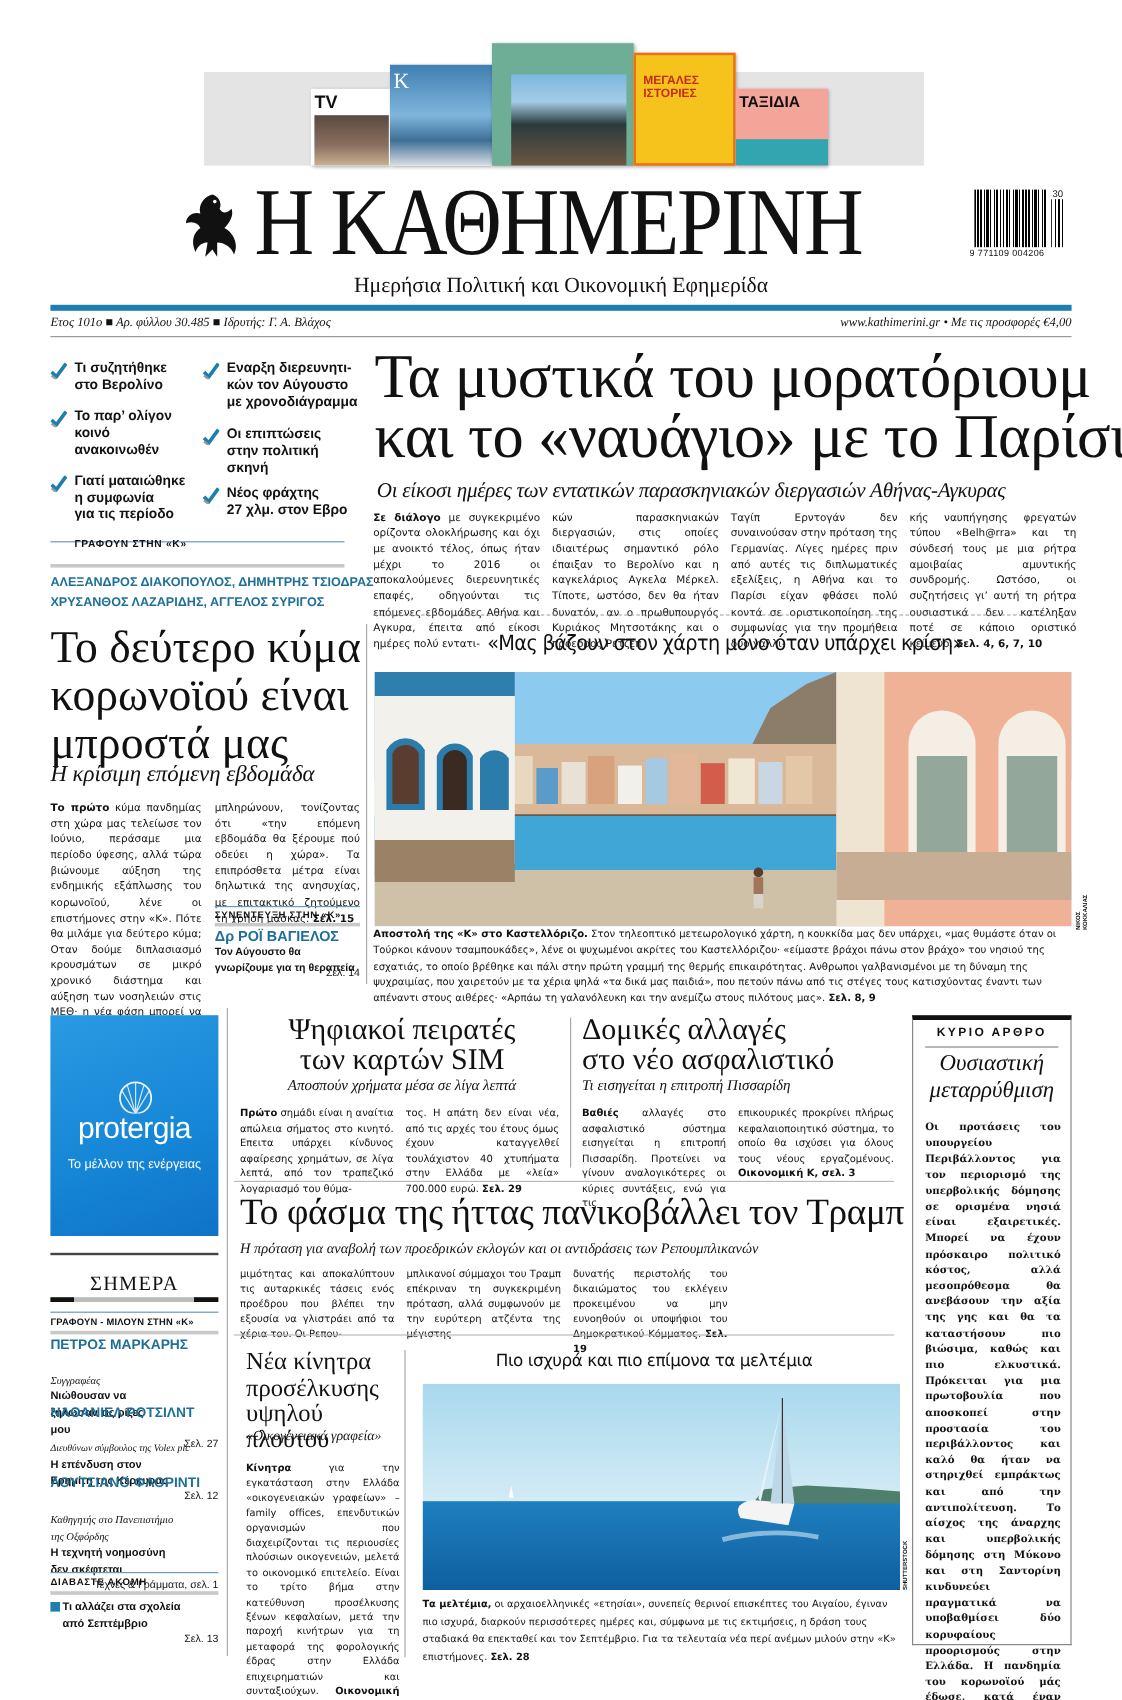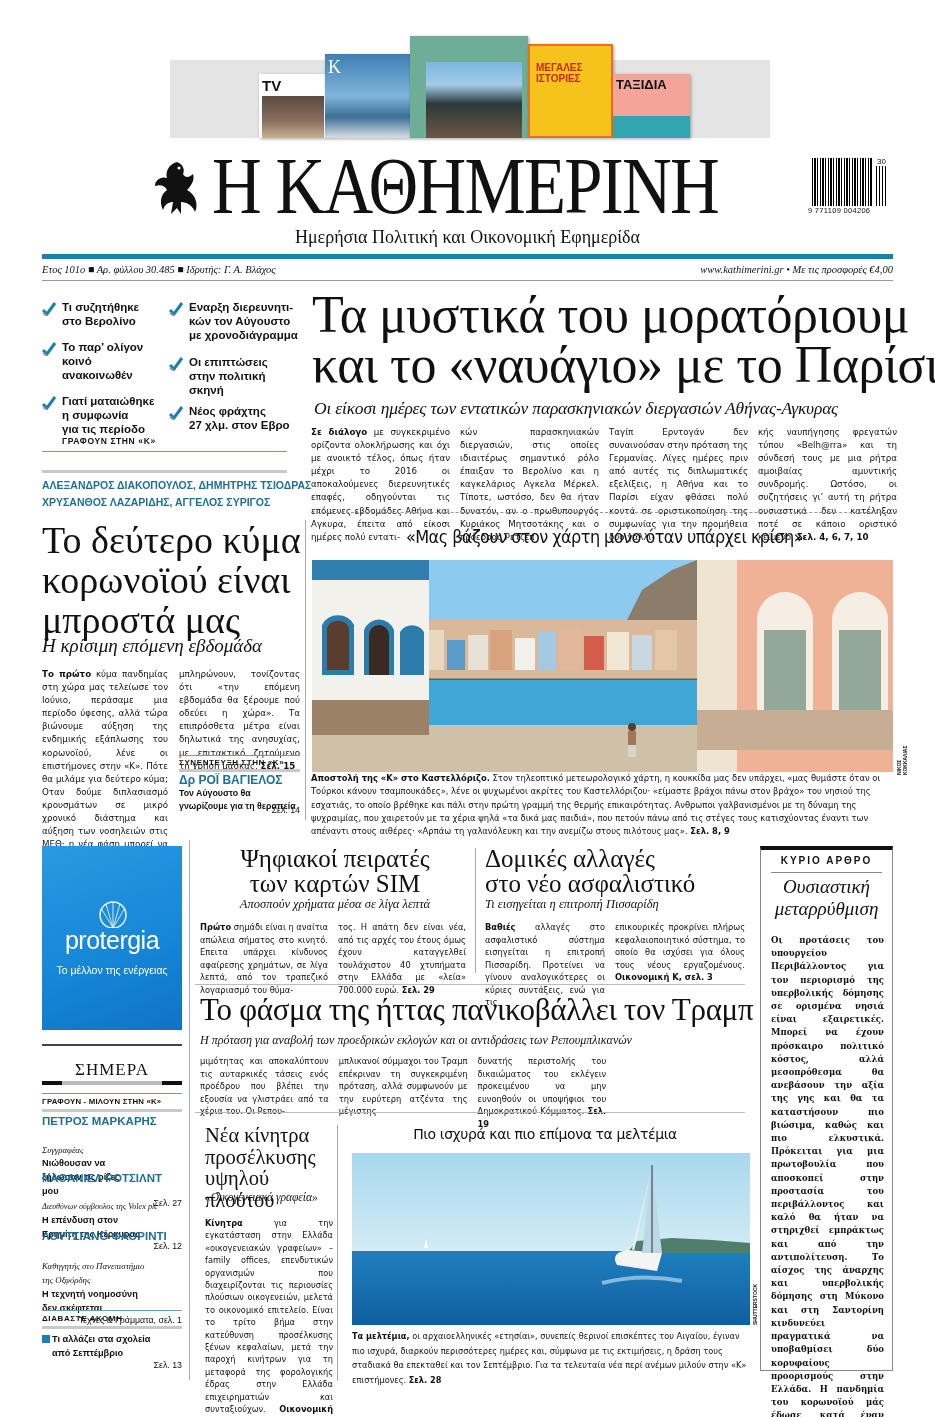--- a/index.html
+++ b/index.html
@@ -199,21 +199,21 @@
 <div class="check" style="left:189px;top:404px;">
   <svg class="tick" viewBox="0 0 14 14">
       <path d="M1 8 L5 12 L13 1" stroke="#1d7fb0" stroke-width="3" fill="none"></path>
       <path d="M1 11 L5 14" stroke="#999" stroke-width="2"></path>
     </svg>
   <span class="txt">Νέος φράχτης
 27 χλμ. στον Εβρο</span>
 </div>
 
 <div class="abs sep-blue" style="left:42px;top:451px;width:245px;height:1px;"></div>
-<div class="abs kicker" style="left:42px;top:436px;padding-left:20px;">ΓΡΑΦΟΥΝ ΣΤΗΝ «Κ»</div>
+<div class="abs kicker" style="left:42px;top:448px;padding-left:20px;">ΓΡΑΦΟΥΝ ΣΤΗΝ «Κ»</div>
 <div class="abs sep-grey" style="left:42px;top:470px;width:245px;"></div>
 <div class="abs sans blue" style="left:42px;top:477px;font-size:10.5px;font-weight:bold;line-height:17px;">
   <div>ΑΛΕΞΑΝΔΡΟΣ ΔΙΑΚΟΠΟΥΛΟΣ, ΔΗΜΗΤΡΗΣ ΤΣΙΟΔΡΑΣ</div>
   <div>ΧΡΥΣΑΝΘΟΣ ΛΑΖΑΡΙΔΗΣ, ΑΓΓΕΛΟΣ ΣΥΡΙΓΟΣ</div>
 </div>
 
 <div class="abs" id="lead-title">
   <div>Τα μυστικά του μορατόριουμ</div>
   <div>και το «ναυάγιο» με το Παρίσι</div>
 </div>

